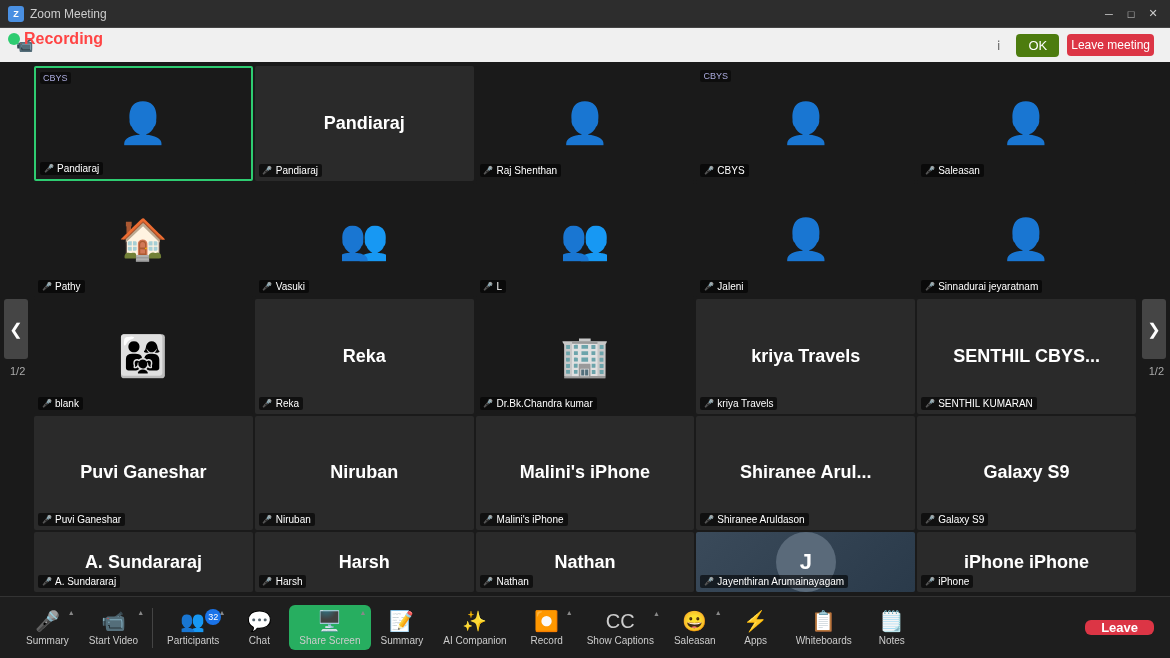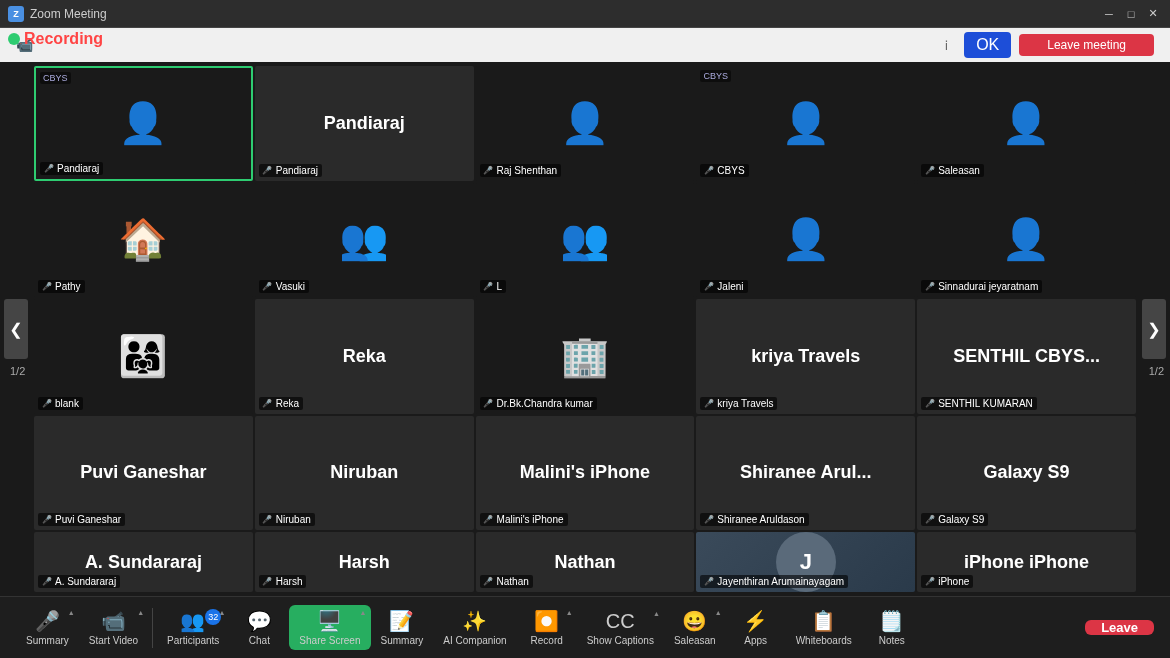--- a/index.html
+++ b/index.html
@@ -69,33 +69,33 @@
       font-size: 12px;
       color: #333;
     }
     .notification-bar .info-icon {
       color: #1a73e8;
       font-size: 14px;
     }
     .notif-text { flex: 1; }
     .notif-info { color: #666; font-size: 13px; margin-left: auto; margin-right: 8px; }
     .ok-btn {
-      background: #1d4ed8;
+      background: #4d7c0f;
       color: white;
       border: none;
       padding: 4px 12px;
       border-radius: 4px;
-      font-size: 16px;
+      font-size: 13px;
       cursor: pointer;
     }
     .leave-btn {
       background: #dc3545;
       color: white;
       border: none;
-      padding: 4px 28px;
+      padding: 4px 4px;
       border-radius: 4px;
       font-size: 12px;
       cursor: pointer;
     }
 
     
     .recording-bar {
       position: absolute;
       top: 30px;
       left: 8px;

